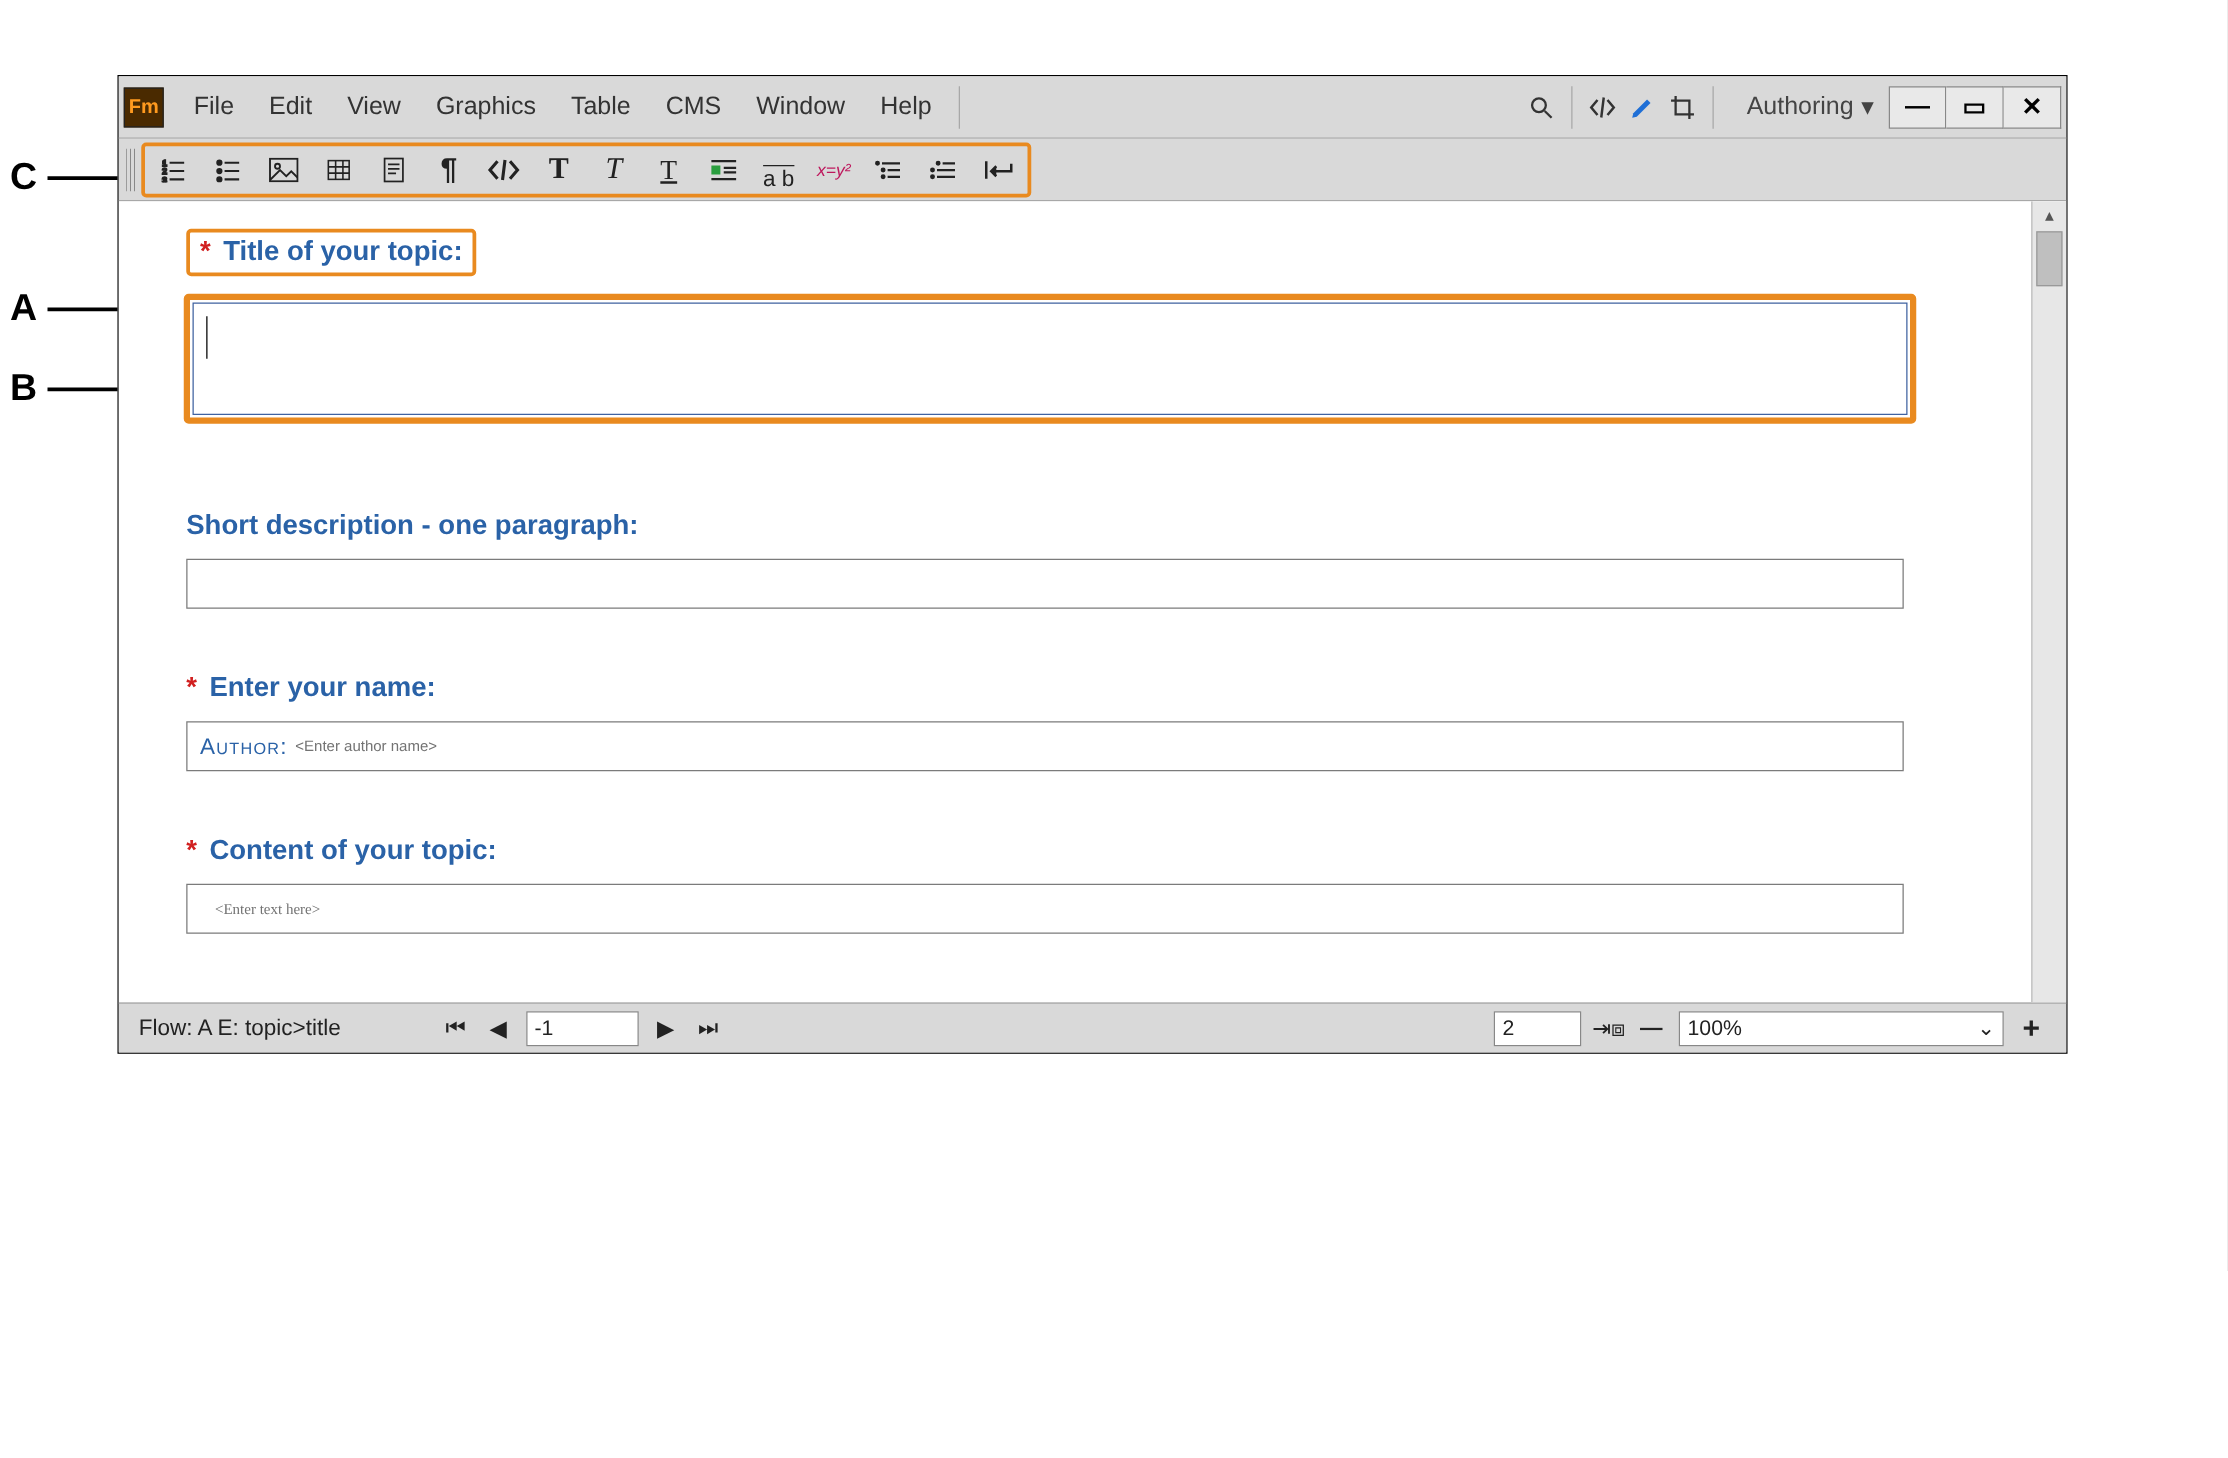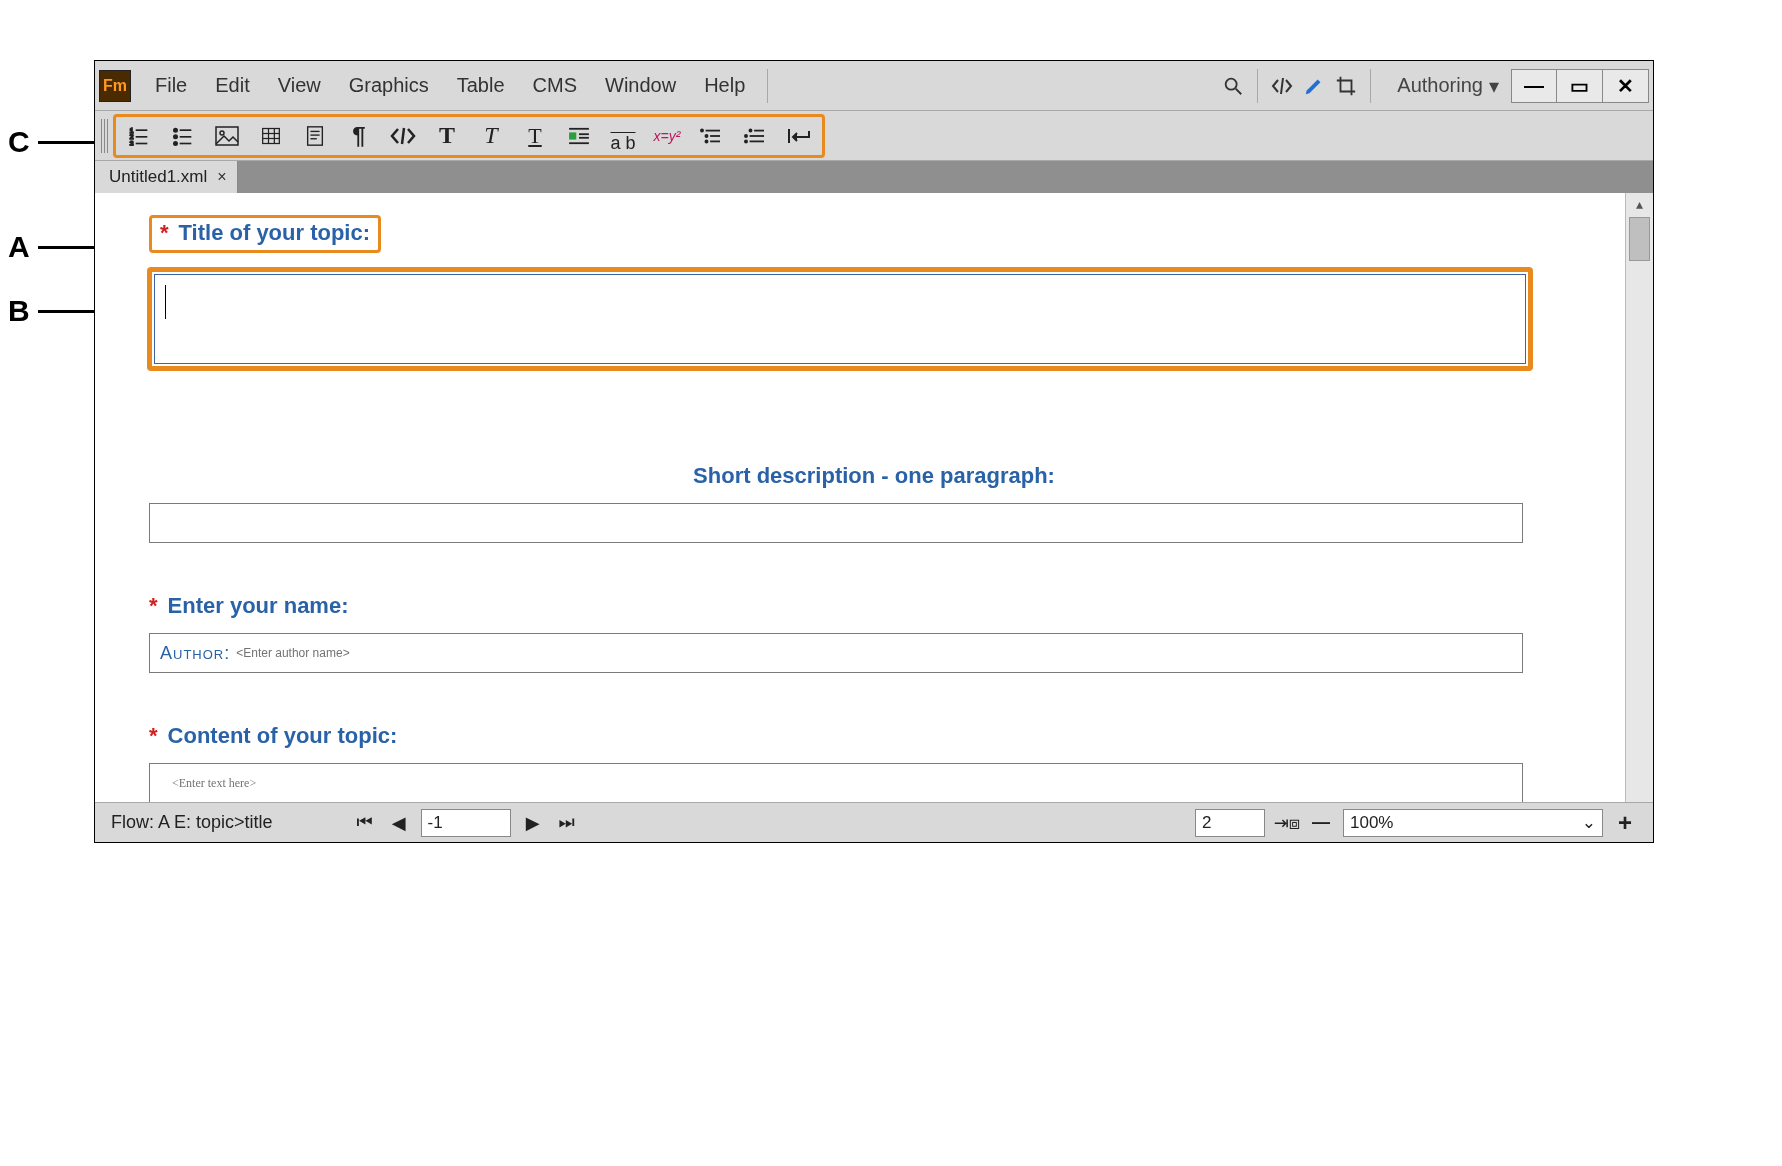--- a/index.html
+++ b/index.html
@@ -419,43 +419,37 @@
       <div class="tb-icon">
           <svg width="24" height="18" viewBox="0 0 24 18" stroke="#222" stroke-width="2" fill="none">
             <line x1="2" y1="2" x2="2" y2="16"></line>
             <polyline points="22,4 22,10 6,10"></polyline>
             <polyline points="10,6 6,10 10,14" fill="#222"></polyline>
           </svg>
         </div>
     </div>
   </div>
 
-  <div class="tab-strip">
-    <div class="tab">
-      <span>Untitled1.xml</span>
-      <span class="tab-close">×</span>
-    </div>
-  </div>
 
   <div class="doc-wrap">
     <div class="doc-scroll">
       <div class="doc-content">
 
         
         <div class="hi-label section-label" style="margin-top:0;">
           <span class="req">*</span><span>Title of your topic:</span>
         </div>
         <div class="title-field-hi">
           <div class="title-inner">
             <span class="cursor"></span>
           </div>
         </div>
 
         
-        <div class="section-label" style="margin-top:92px;text-align:center;">
+        <div class="section-label" style="margin-top:68px;">
           <span>Short description - one paragraph:</span>
         </div>
         <div class="field-box"></div>
 
         
         <div class="section-label" style="margin-top:50px;">
           <span class="req">*</span><span>Enter your name:</span>
         </div>
         <div class="field-box">
           <span class="prefix">Author:</span>

